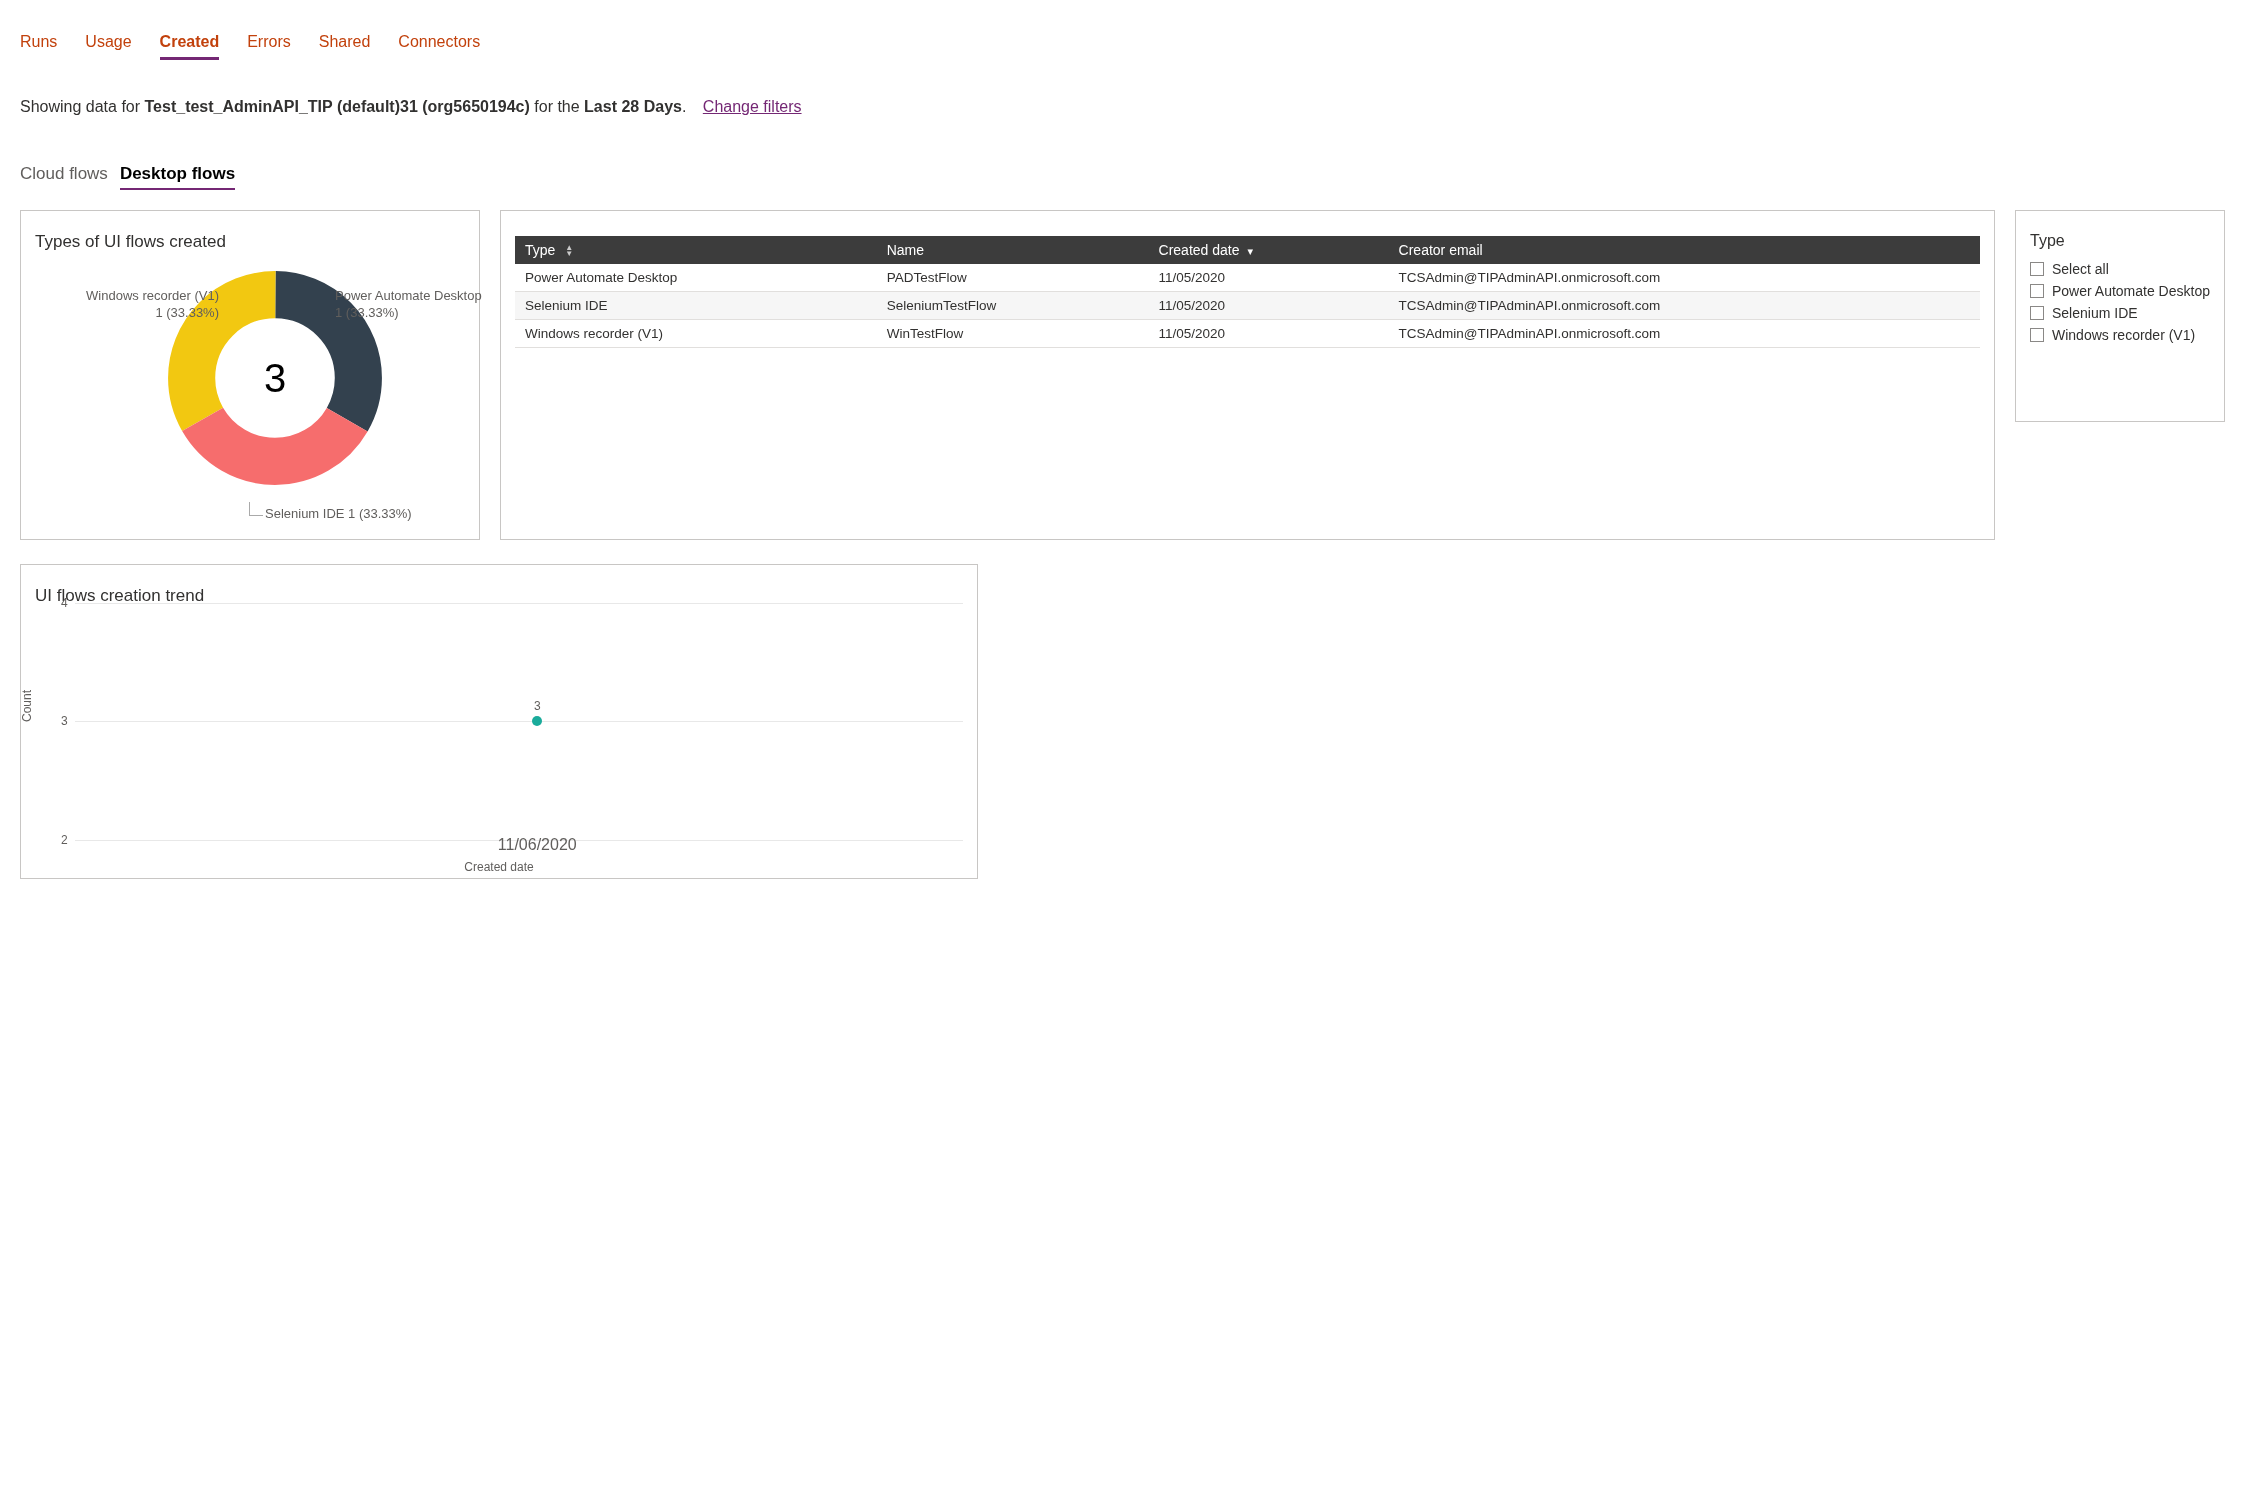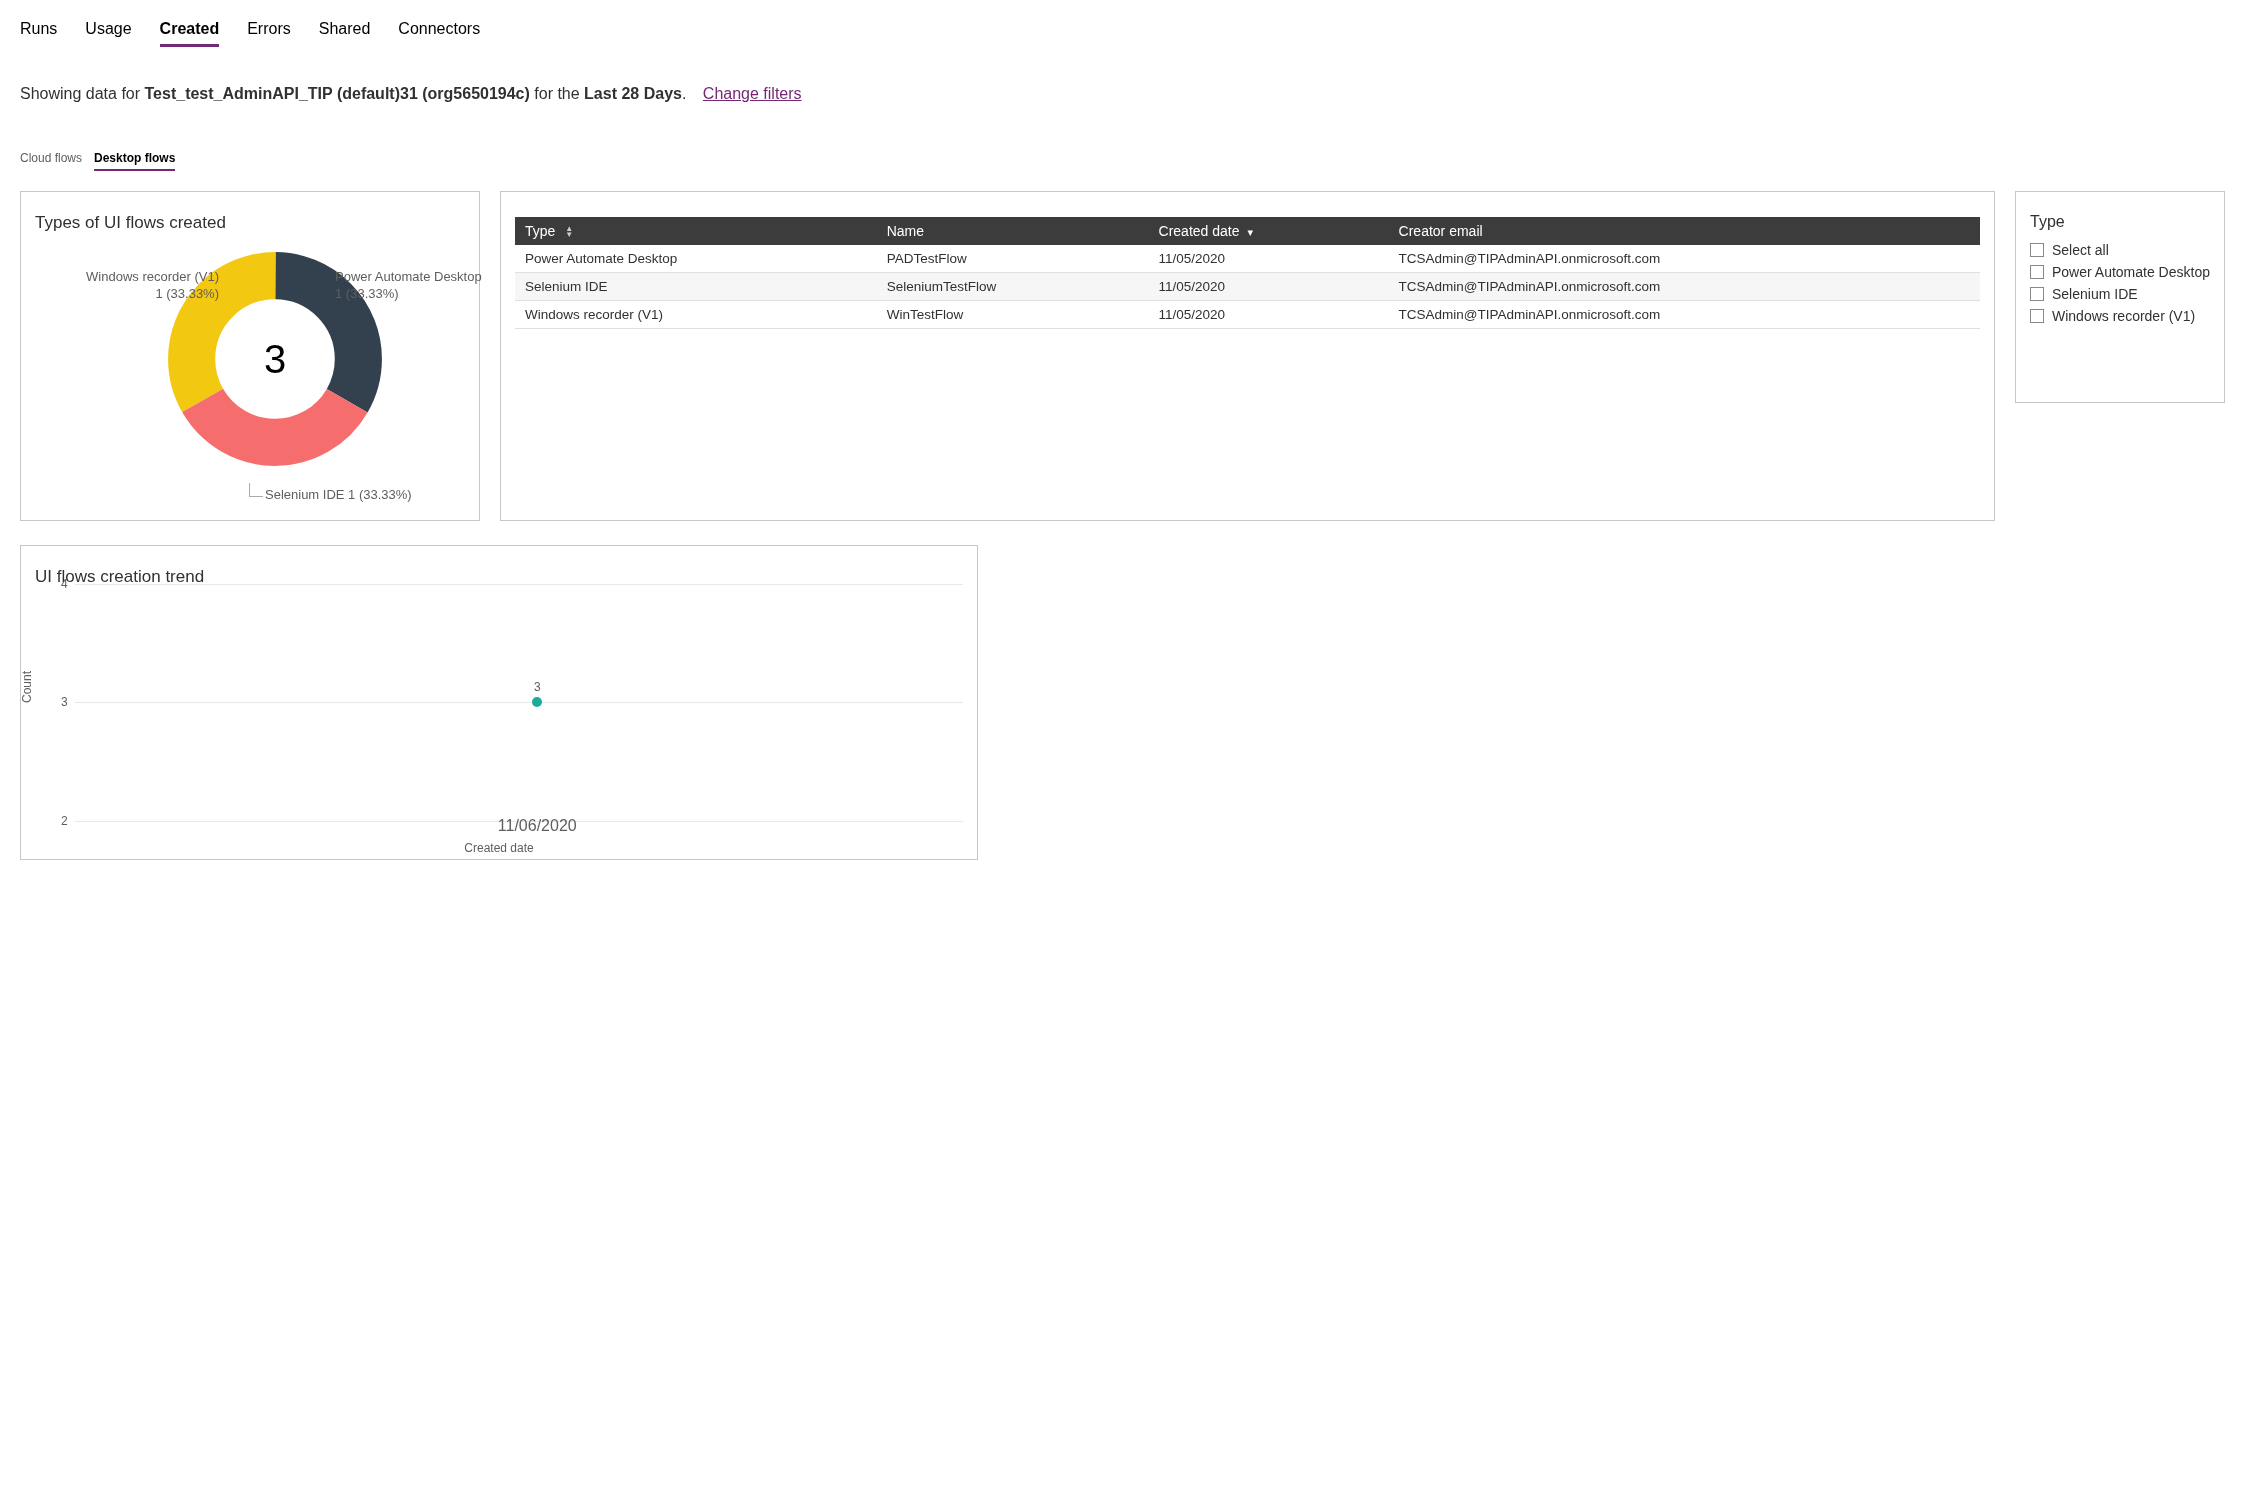--- a/index.html
+++ b/index.html
@@ -8,31 +8,31 @@
     font-family: "Segoe UI", -apple-system, Arial, sans-serif;
     font-size: 14px;
     color: #323130;
     background: #fff;
     padding: 10px 20px 20px 20px;
   }
 
   
   .top-tabs { display: flex; gap: 28px; padding: 4px 0 0 0; }
   .top-tab {
-    font-size: 16px; color: #000000; padding: 6px 0; cursor: pointer;
+    font-size: 16px; color: #c2410c; padding: 6px 0; cursor: pointer; margin-top: 13px;
   }
   .top-tab.active { font-weight: 600; border-bottom: 3px solid #742774; }
 
   
   .filter-line { margin-top: 38px; font-size: 16px; color: #323130; }
   .filter-line .bold { font-weight: 700; }
   .filter-line .change-filters { color: #742774; cursor: pointer; margin-left: 12px; text-decoration: underline; }
 
   
-  .sub-tabs { display: flex; gap: 12px; margin-top: 48px; font-size: 12px; }
+  .sub-tabs { display: flex; gap: 12px; margin-top: 48px; font-size: 17px; }
   .sub-tab { color: #605e5c; padding-bottom: 4px; cursor: pointer; }
   .sub-tab.active { color: #000; font-weight: 700; border-bottom: 2px solid #742774; }
 
   
   .row1 { display: flex; gap: 20px; margin-top: 20px; align-items: stretch; }
   .card { border: 1px solid #c8c6c4; padding: 21px 14px 14px 14px; background: #fff; }
   .card-title { font-size: 17px; color: #323130; margin-bottom: 6px; }
 
   .donut-card { width: 460px; height: 330px; position: relative; }
   .table-card { flex: 1; height: 330px; }

